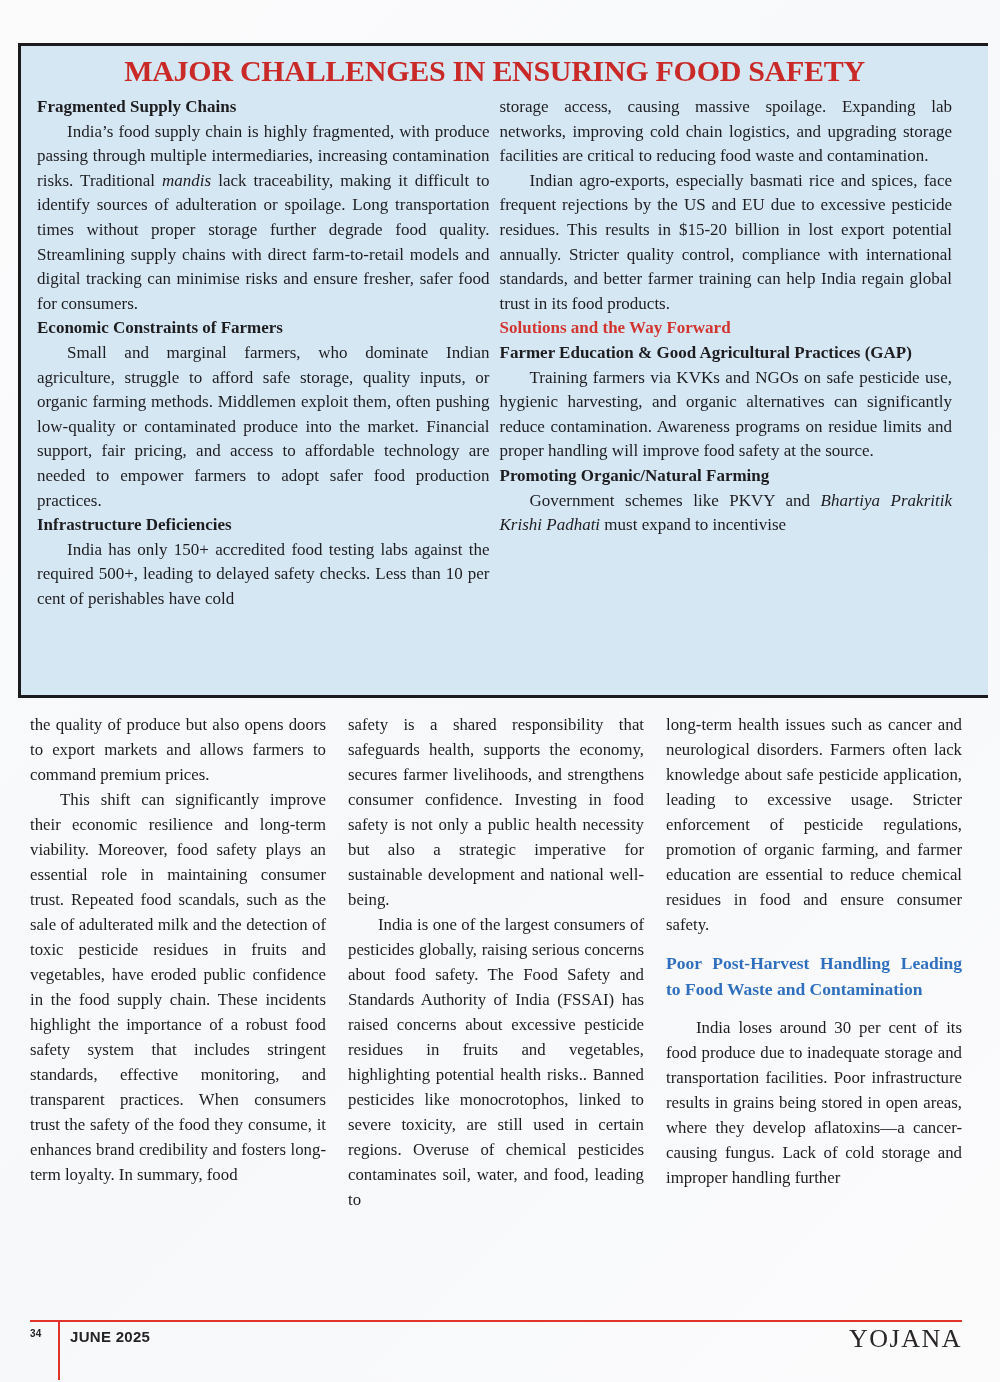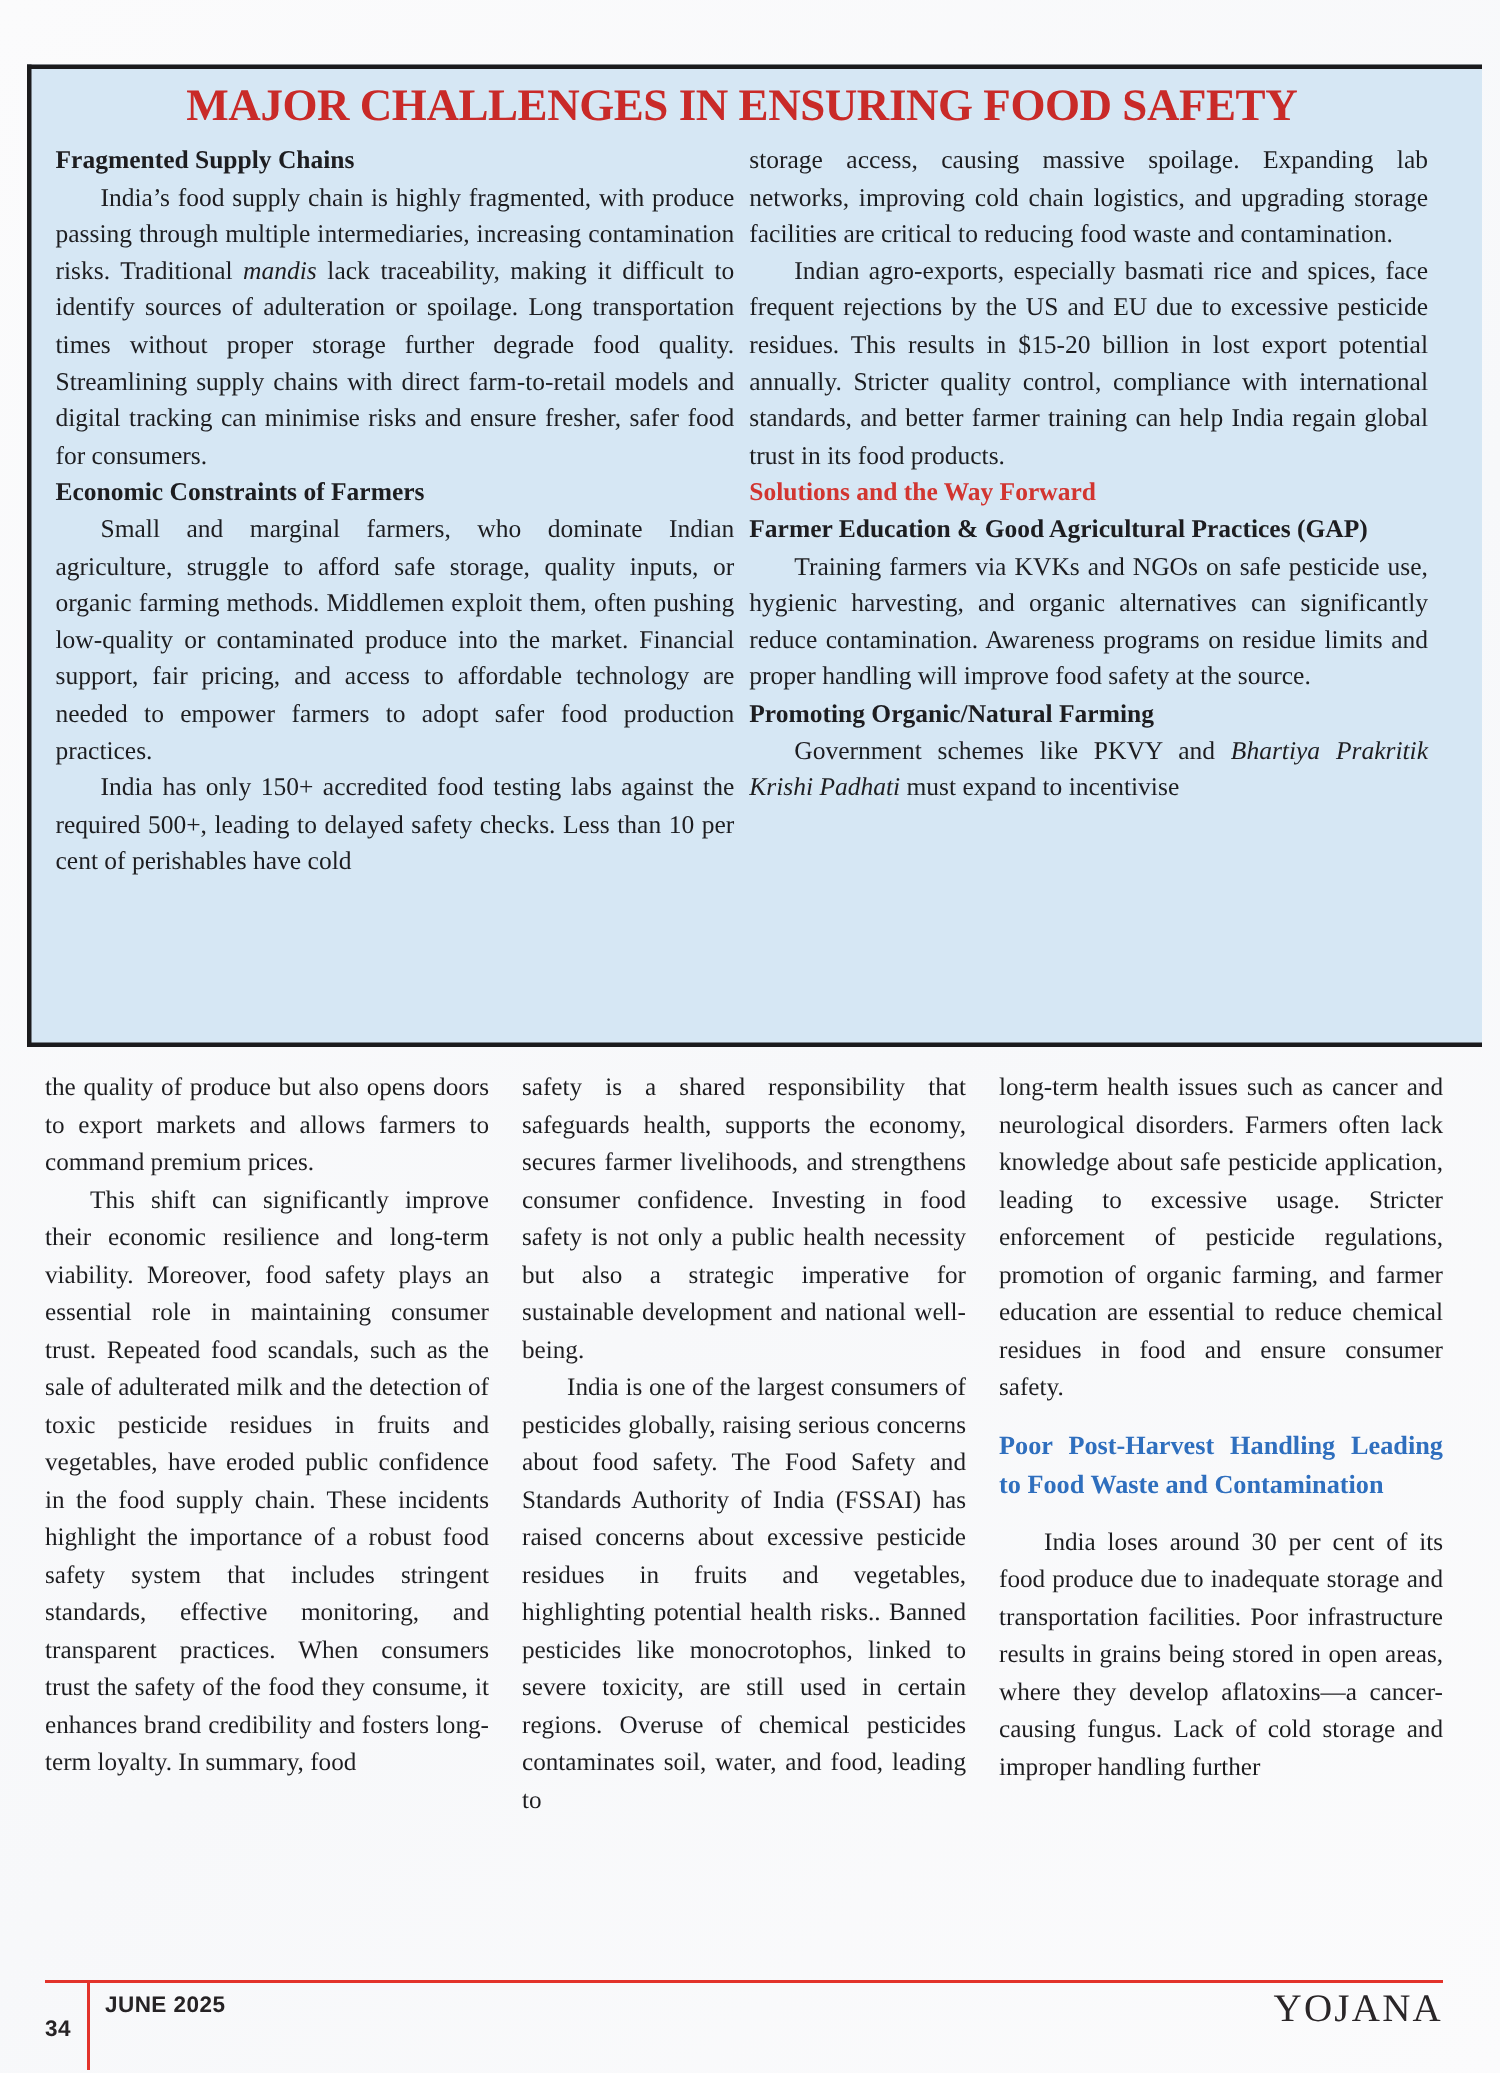--- a/index.html
+++ b/index.html
@@ -88,24 +88,24 @@
     background: #e2332b;
   }
   .footer-divider {
     position: absolute;
     left: 28px; top: 0;
     width: 2px; height: 60px;
     background: #e2332b;
   }
   .footer-left {
     position: absolute;
-    left: 0; top: 24px;
+    left: 0; top: 8px;
     font-family: "Liberation Sans", sans-serif;
     font-weight: bold;
-    font-size: 15px;
+    font-size: 10px;
     color: #262325;
     letter-spacing: 0.3px;
   }
   .footer-issue {
     position: absolute;
     left: 40px; top: 8px;
     font-family: "Liberation Sans", sans-serif;
     font-weight: bold;
     font-size: 15px;
     color: #262325;
@@ -127,20 +127,21 @@
 
   <div class="challenge-box">
     <div class="box-title">MAJOR CHALLENGES IN ENSURING FOOD SAFETY</div>
     <div class="box-columns">
 
       <div class="box-col">
         <h3>Fragmented Supply Chains</h3>
         <p class="indent"><span>India’s food supply chain is highly fragmented, with produce passing through multiple intermediaries, increasing contamination risks. Traditional </span><span class="ital">mandis</span><span> lack traceability, making it difficult to identify sources of adulteration or spoilage. Long transportation times without proper storage further degrade food quality. Streamlining supply chains with direct farm-to-retail models and digital tracking can minimise risks and ensure fresher, safer food for consumers.</span></p>
         <h3>Economic Constraints of Farmers</h3>
         <p class="indent">Small and marginal farmers, who dominate Indian agriculture, struggle to afford safe storage, quality inputs, or organic farming methods. Middlemen exploit them, often pushing low-quality or contaminated produce into the market. Financial support, fair pricing, and access to affordable technology are needed to empower farmers to adopt safer food production practices.</p>
+        <h3>Infrastructure Deficiencies</h3>
         <p class="indent">India has only 150+ accredited food testing labs against the required 500+, leading to delayed safety checks. Less than 10 per cent of perishables have cold</p>
       </div>
 
       <div class="box-col">
         <p>storage access, causing massive spoilage. Expanding lab networks, improving cold chain logistics, and upgrading storage facilities are critical to reducing food waste and contamination.</p>
         <p class="indent">Indian agro-exports, especially basmati rice and spices, face frequent rejections by the US and EU due to excessive pesticide residues. This results in $15-20 billion in lost export potential annually. Stricter quality control, compliance with international standards, and better farmer training can help India regain global trust in its food products.</p>
         <h3 class="red-head">Solutions and the Way Forward</h3>
         <h3 class="jst">Farmer Education &amp; Good Agricultural Practices (GAP)</h3>
         <p class="indent">Training farmers via KVKs and NGOs on safe pesticide use, hygienic harvesting, and organic alternatives can significantly reduce contamination. Awareness programs on residue limits and proper handling will improve food safety at the source.</p>
         <h3>Promoting Organic/Natural Farming</h3>

